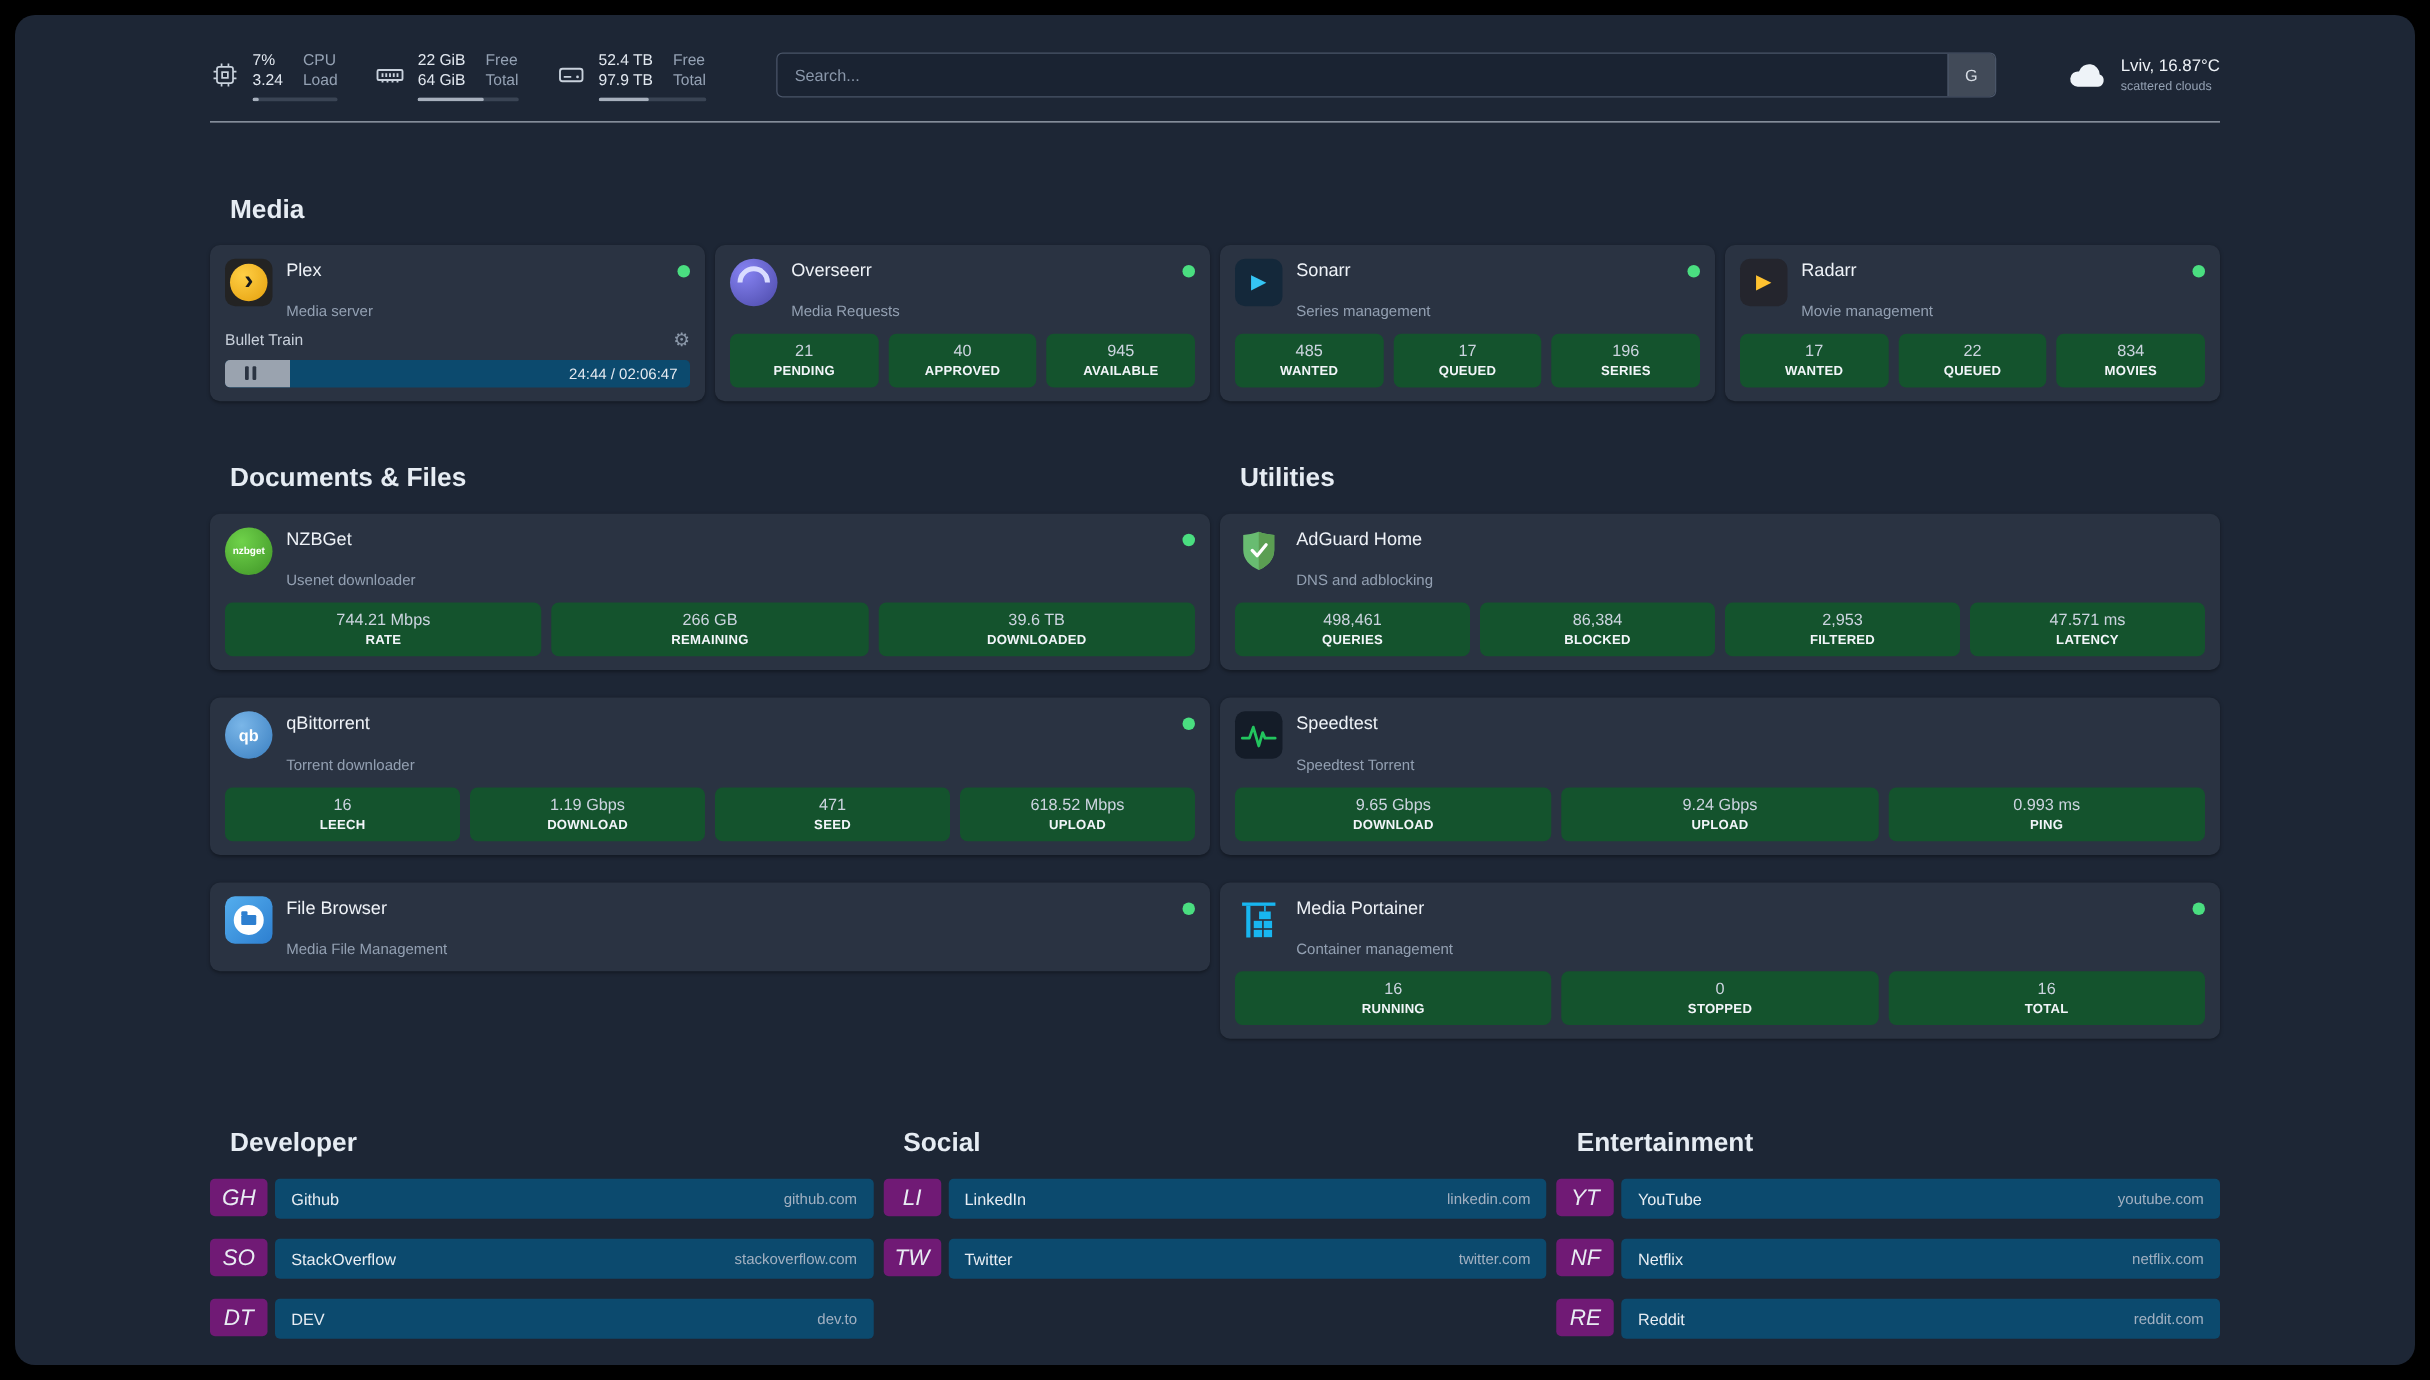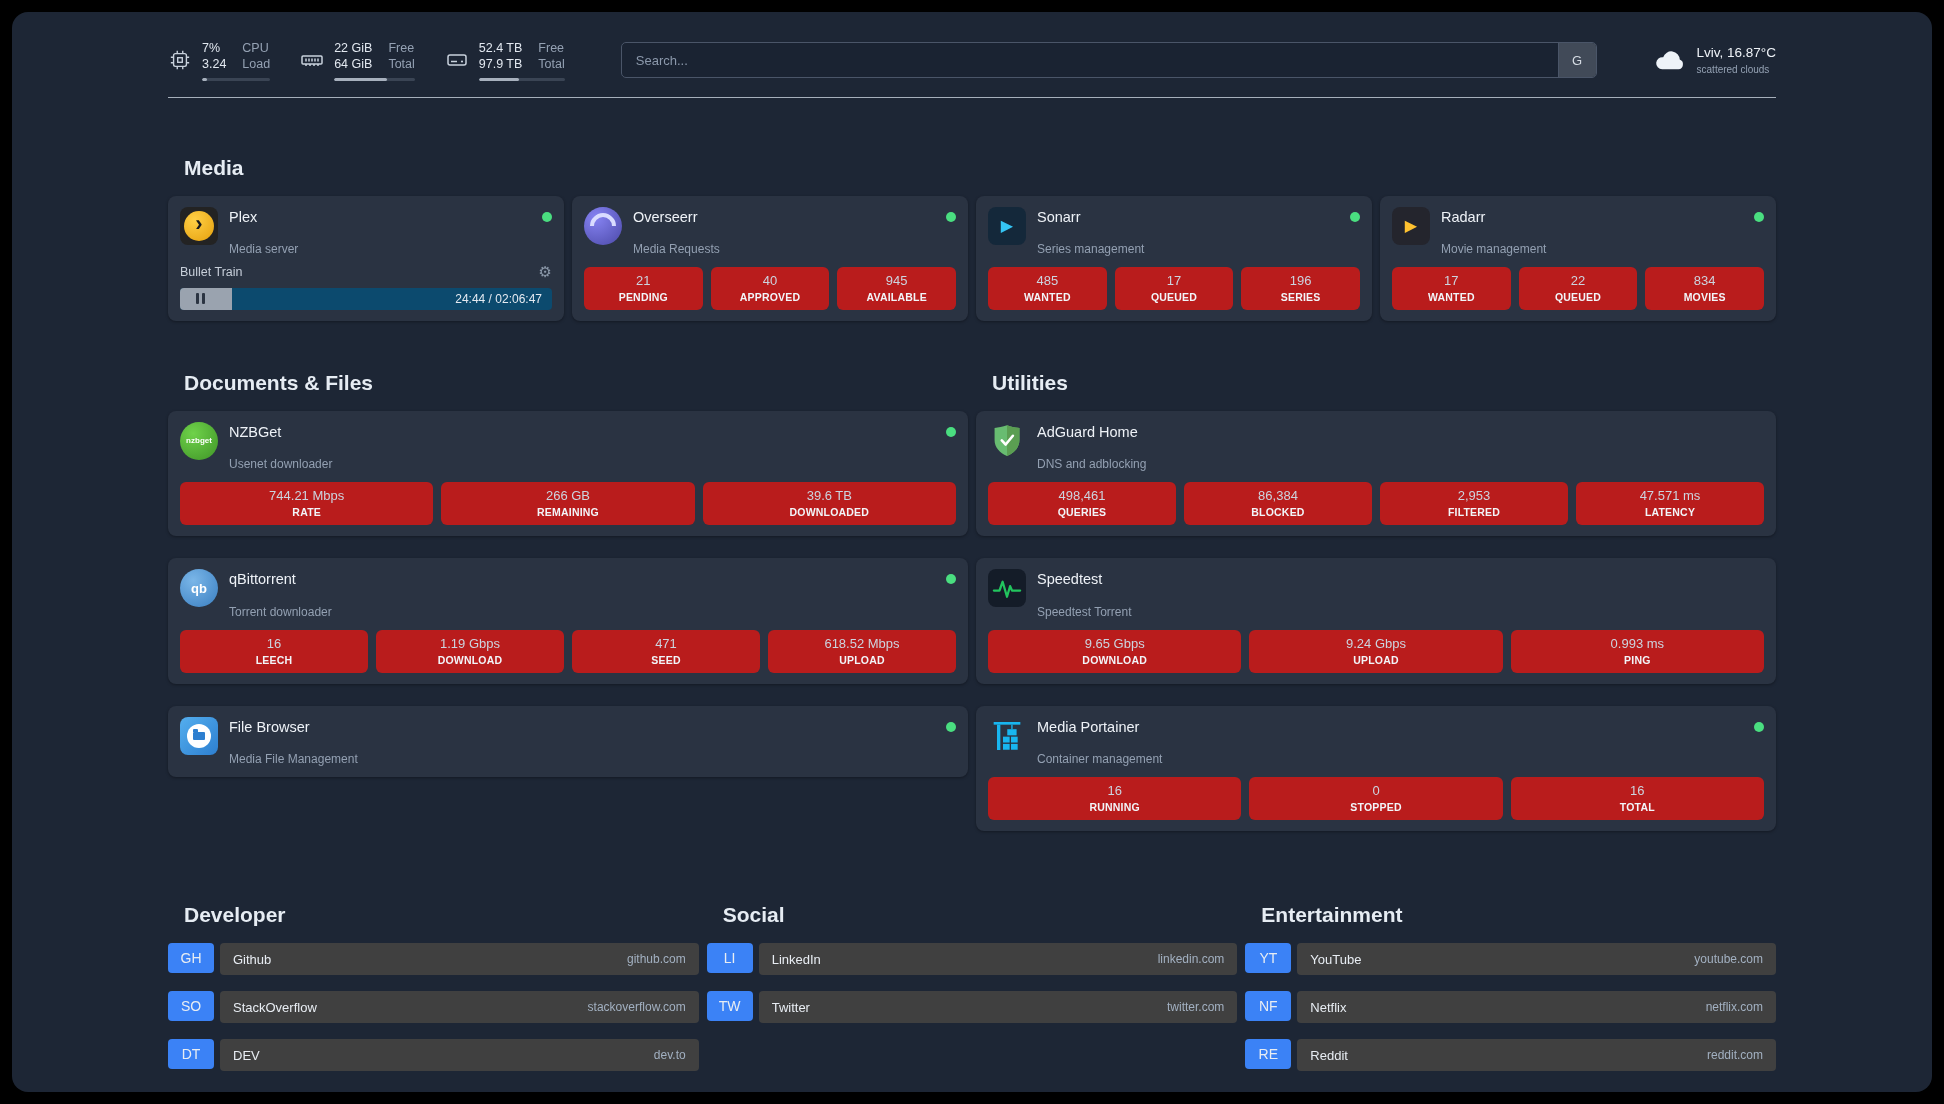--- a/index.html
+++ b/index.html
@@ -39,21 +39,21 @@
   .col .card + .card{margin-top:22px;}
 
   
   .card{background:#2a3342;border-radius:8px;padding:11px 12px;box-shadow:0 1px 3px rgba(0,0,0,.35);}
   .card-head{display:flex;align-items:flex-start;gap:11px;}
   .app-text{display:flex;flex-direction:column;padding-top:2px;}
   .app-title{font-size:14.5px;font-weight:500;color:#eef2f7;line-height:1.2;}
   .app-sub{font-size:12px;color:#93a0b2;margin-top:16px;}
   .dot{width:10px;height:10px;border-radius:50%;background:#4ade80;margin-left:auto;margin-top:5px;flex:0 0 auto;}
   .stats{display:flex;gap:8px;margin-top:11px;}
-  .stat{flex:1;background:#b91c1c;border-radius:6px;padding:6px 4px 7px;text-align:center;}
+  .stat{flex:1;background:#14532d;border-radius:6px;padding:6px 4px 7px;text-align:center;}
   .stat-v{font-size:13px;color:#ccd4df;}
   .stat-l{font-size:10.5px;font-weight:700;color:#f2f5f9;margin-top:3px;letter-spacing:.2px;}
 
   
   .app-icon{width:38px;height:38px;border-radius:8px;display:flex;align-items:center;justify-content:center;flex:0 0 auto;}
   .plex-icon{background:#232323;}
   .plex-circle{width:30px;height:30px;border-radius:50%;background:radial-gradient(circle at 35% 30%,#ffcf45,#e5a00d);
                display:flex;align-items:center;justify-content:center;}
   .plex-circle::before{content:"\203A";font-weight:700;font-size:22px;color:#17191d;margin-top:-4px;}
   .overseerr-icon{border-radius:50%;background:radial-gradient(circle at 32% 28%,#8683f2,#4b49a8);}
@@ -83,23 +83,23 @@
               overflow:hidden;display:flex;align-items:center;}
   .player-fill{position:absolute;left:0;top:0;bottom:0;background:#9aa3af;width:0;}
   .pause{position:relative;z-index:1;display:flex;gap:3px;margin-left:16px;cursor:pointer;}
   .pause i{display:block;width:3px;height:11px;background:#2b3442;border-radius:1px;}
   .player-time{margin-left:auto;position:relative;z-index:1;padding-right:10px;font-size:12px;color:#e5eaf1;}
 
   
   .bm-grid{display:grid;grid-template-columns:repeat(3,1fr);gap:8px;margin-top:56px;align-items:start;}
   .bm-row{display:flex;gap:6px;height:30px;margin-top:18px;cursor:pointer;}
   .bm-col .bm-row:first-of-type{margin-top:16px;}
-  .bm-abbr{width:46px;background:#3b82f6;border-radius:4px;display:flex;align-items:center;justify-content:center;
-           font-size:14px;color:#e8edf3;flex:0 0 auto;}
-  .bm-bar{flex:1;background:#404040;border-radius:4px;display:flex;align-items:center;padding:16px 13px;}
+  .bm-abbr{width:46px;background:#701a75;border-radius:4px;display:flex;align-items:center;justify-content:center;
+           font-size:18px;color:#e8edf3;flex:0 0 auto;font-style:italic;}
+  .bm-bar{flex:1;background:#0c4a6e;border-radius:4px;display:flex;align-items:center;padding:16px 13px;}
   .bm-name{font-size:13px;color:#e8edf3;}
   .bm-url{margin-left:auto;font-size:12px;color:#a2b0c1;}
 </style>
 </head>
 <body>
 
 <div class="frame">
 <div class="app">
 
   <header class="topbar">

